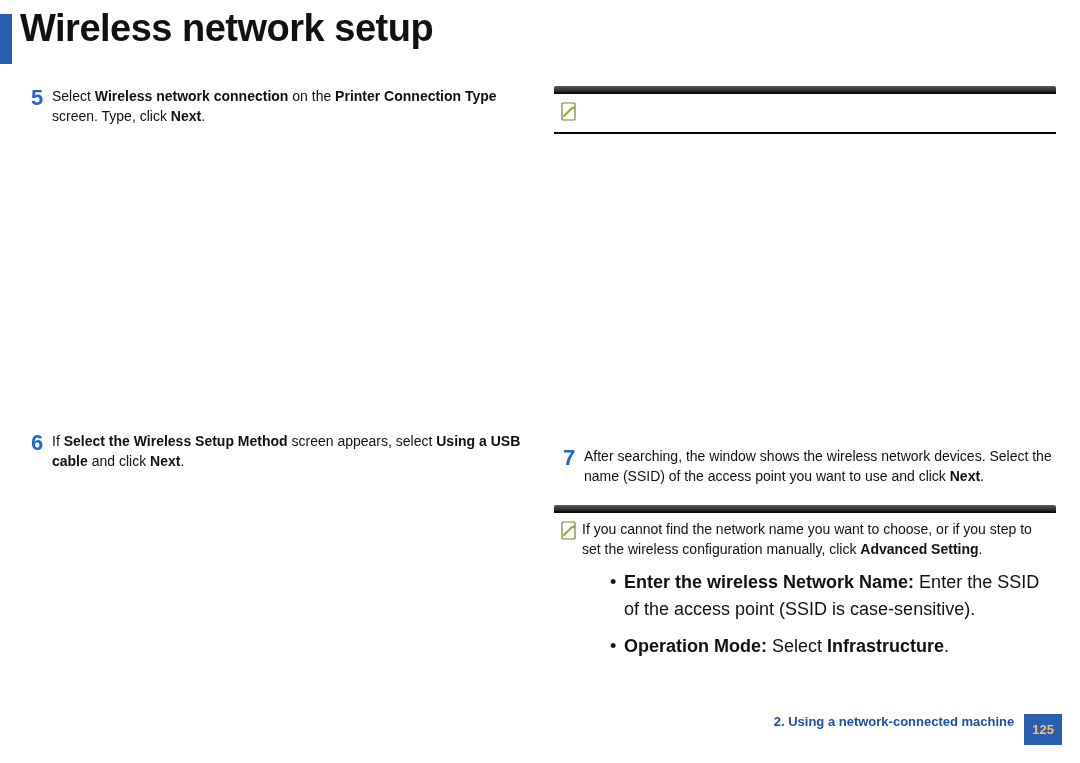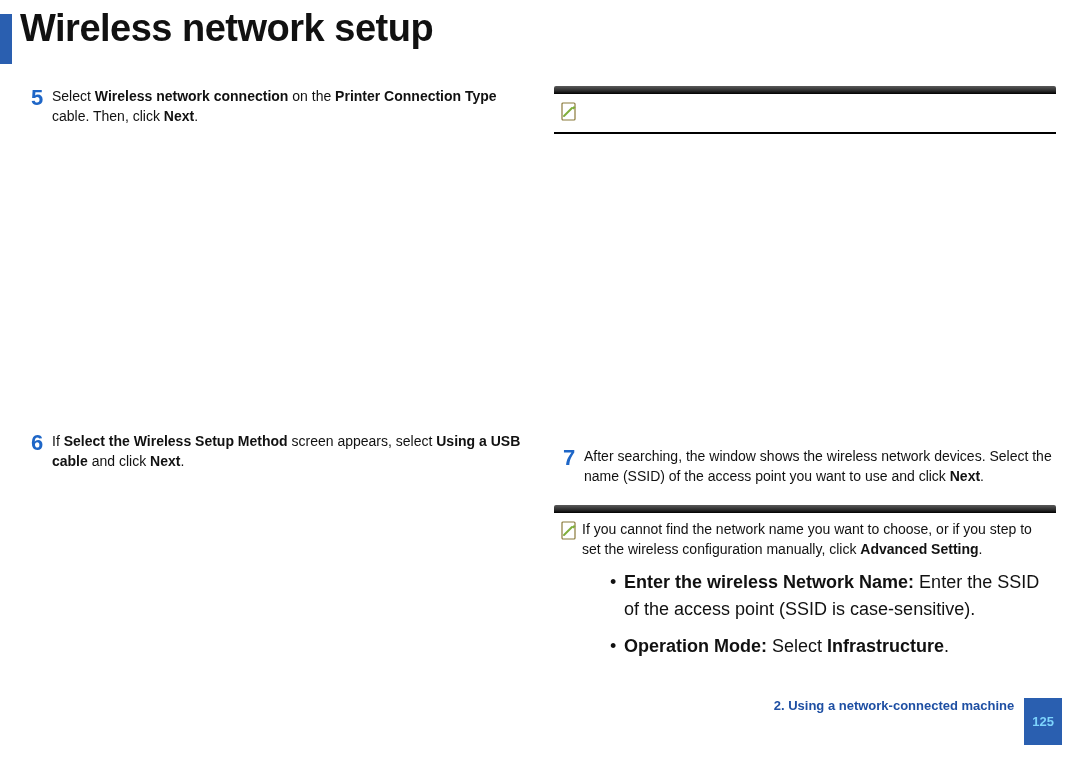--- a/index.html
+++ b/index.html
@@ -20,38 +20,38 @@
   .note-body { display: flex; padding: 0 2px 6px 2px; }
   .note-icon { width: 26px; flex-shrink: 0; display: flex; align-items: flex-start; justify-content: center; padding-top: 2px; }
   .note-icon svg { width: 18px; height: 20px; }
   .note-text { font-size: 14px; line-height: 1.45; color: #111; flex: 1; }
   .note-sep { height: 2px; background: #000; margin-top: 4px; }
   .bullets { margin-top: 10px; padding-left: 28px; }
   .bullets li { list-style: none; position: relative; font-size: 18px; line-height: 1.5; margin-bottom: 10px; padding-left: 14px; }
   .bullets li::before { content: "•"; position: absolute; left: 0; top: 0; }
   .footer { position: absolute; bottom: 18px; right: 18px; display: flex; align-items: flex-start; gap: 10px; }
   .footer-text { color: #1e4fa3; font-weight: 700; font-size: 13px; }
-  .footer-page { background: #2a5fb0; color: #7dd3fc; font-weight: 700; font-size: 13px; padding: 16px 8px; }
+  .footer-page { background: #2a5fb0; color: #fdba74; font-weight: 700; font-size: 13px; padding: 8px 8px; }
 </style>
 </head>
 <body>
 
 <div class="page">
   <div class="title-bar">
     <div class="title-accent"></div>
     <div class="title-text">Wireless network setup</div>
   </div>
 
   <div class="columns">
 
     <div class="col">
       <div class="step">
         <div class="step-num">5</div>
         <div class="step-body">
-          <span>Select </span><b>Wireless network connection</b><span> on the </span><b>Printer Connection Type</b><span> cable. Then, click </span><b>Next</b><span>.</span>
+          <span>Select </span><b>Wireless network connection</b><span> on the </span><b>Printer Connection Type</b><span> screen. Type, click </span><b>Next</b><span>.</span>
         </div>
       </div>
 
       <div class="spacer-large"></div>
 
       <div class="step">
         <div class="step-num">6</div>
         <div class="step-body">
           <span>If </span><b>Select the Wireless Setup Method</b><span> screen appears, select </span><b>Using a USB cable</b><span> and click </span><b>Next</b><span>.</span>
         </div>

